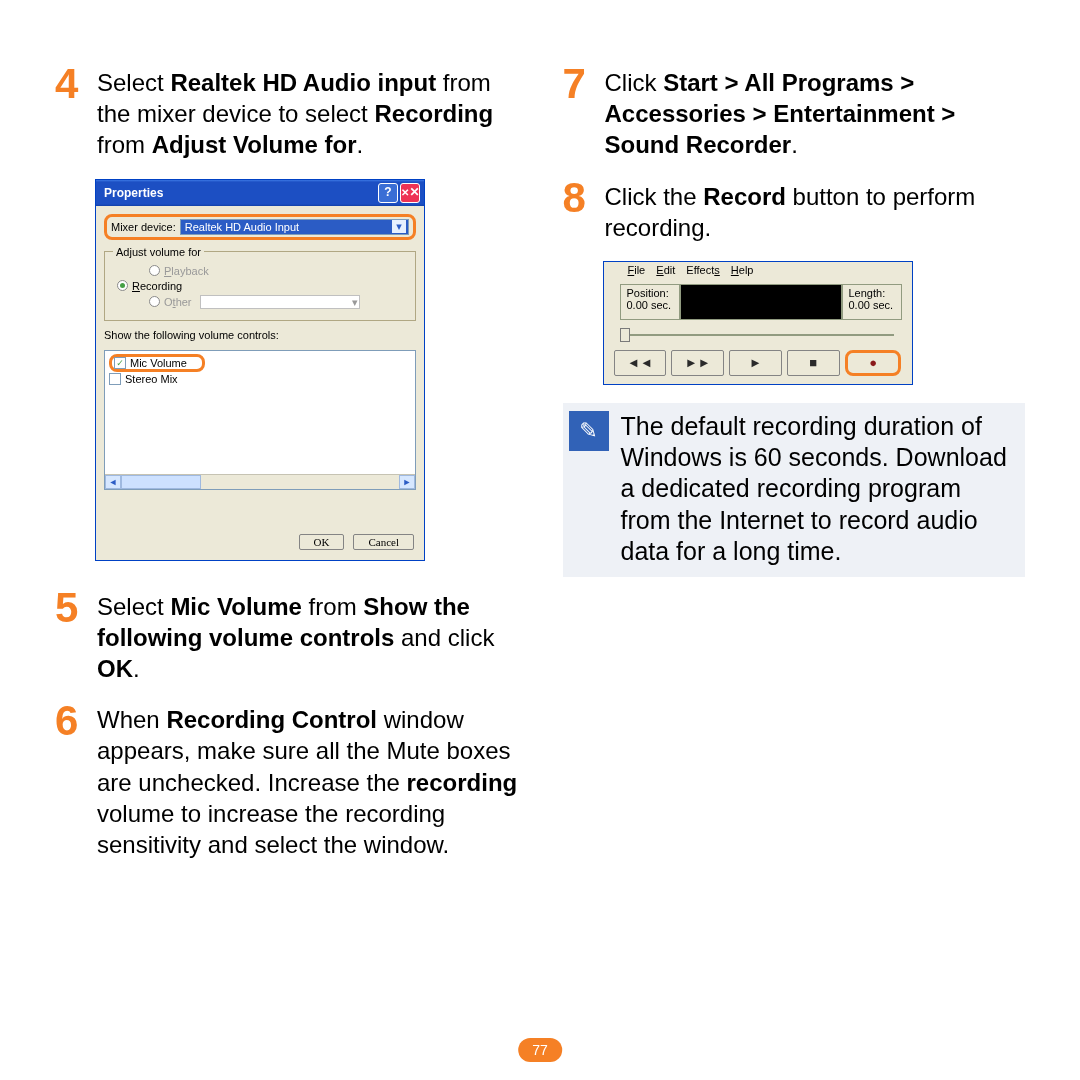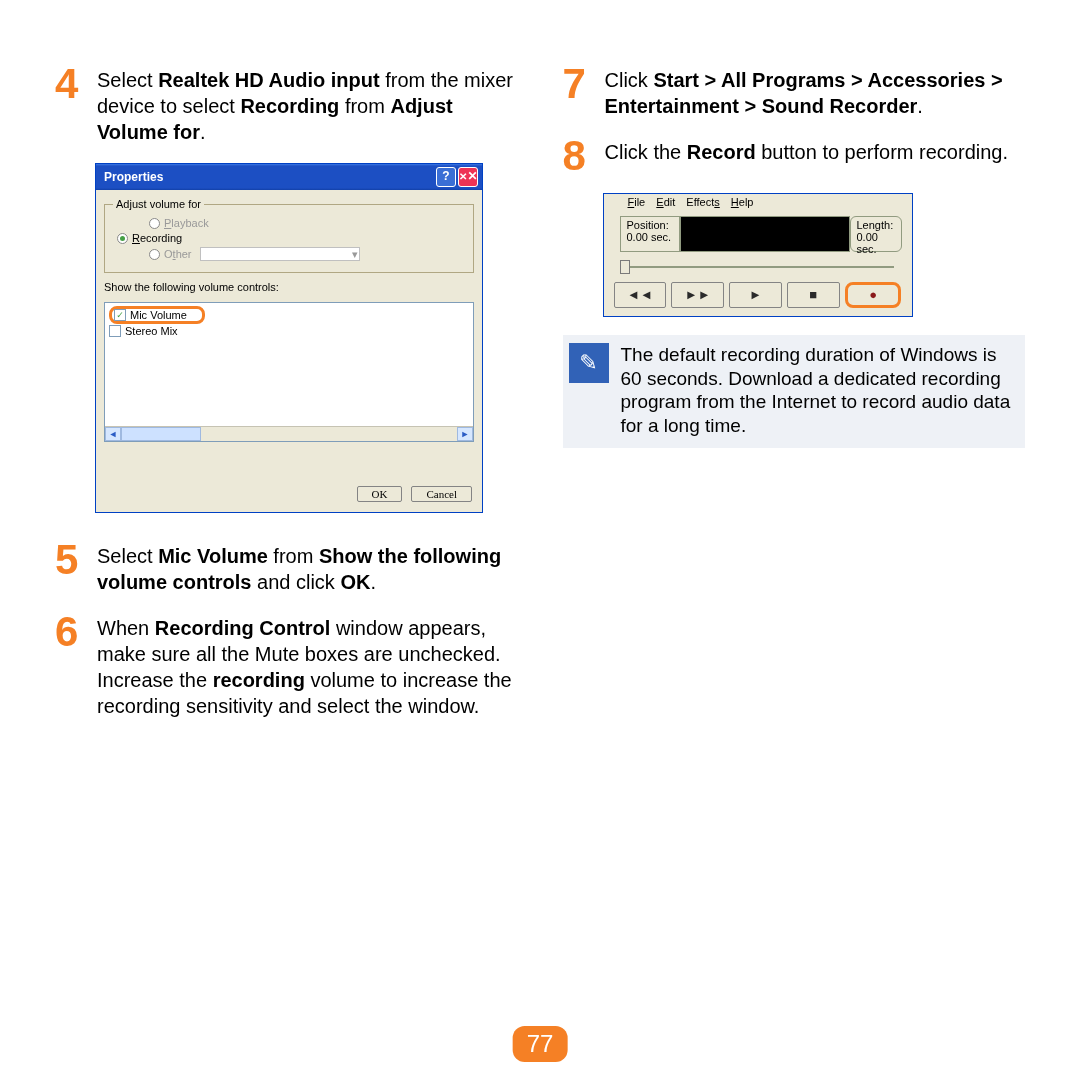--- a/index.html
+++ b/index.html
@@ -16,26 +16,26 @@
   .col { flex: 1; }
   
   .step { display: flex; gap: 12px; margin-bottom: 18px; }
   .step-num {
     font-size: 42px;
     font-weight: bold;
     color: #f58025;
     line-height: 0.9;
     min-width: 30px;
   }
-  .step-text { font-size: 20px; line-height: 1.3; padding-top: 2px; }
+  .step-text { font-size: 24px; line-height: 1.3; padding-top: 2px; }
   .step-text strong { font-weight: bold; }
 
   
   .dlg {
-    width: 388px;
+    width: 330px;
     background: #ece9d8;
     border: 1px solid #0041c4;
     margin: 10px 0 28px 40px;
     font-family: Tahoma, sans-serif;
     font-size: 11px;
     color: #000;
   }
   .dlg .titlebar {
     background: linear-gradient(180deg, #3b77e4 0%, #1c4fc3 8%, #1c4fc3 92%, #1240a8 100%);
     color: #fff;
@@ -101,44 +101,44 @@
   .tbtn.max::before{content:"▢"; font-size:10px;}
   .tbtn.close::before{content:"✕"; font-size:10px;}
   .rec .menubar { padding:2px 24px; background:#ece9d8;}
   .rec .menubar span { margin-right:8px;}
   .rec .menubar span u{text-decoration:underline;}
   .rec .body { padding:6px 10px 8px 10px;}
   .rec .display { display:flex; gap:0; margin-bottom:4px;padding-left:6px;}
   .rec .panel { border:1px solid #919b80; background:#ece9d8; padding:2px 6px; height:36px;}
   .rec .panel.l{width:60px;}
   .rec .panel.c{flex:1;background:#000;}
-  .rec .panel.r{width:52px;border-radius:6px;}
+  .rec .panel.r{width:60px;}
   .rec .slider-area{ height:20px; position:relative; margin:4px 2px 6px 2px;}
   .rec .slider-track{ position:absolute; left:6px; right:6px; top:10px; height:2px; background:#919b80;}
   .rec .slider-thumb{ position:absolute; left:4px; top:4px; width:10px; height:14px; background:#ece9d8; border:1px solid #7a7a7a;}
   .rec .controls { display:flex; gap:5px;}
   .rec .cbtn { flex:1; height:26px; background:#ece9d8; border:1px solid #848484; border-radius:2px; display:flex; align-items:center; justify-content:center; color:#555;}
   .rec .cbtn.record { border:3px solid #f58025; border-radius:8px; }
   .rec .cbtn .glyph { font-size:13px; color:#2a2a2a;}
   .rec .cbtn.record .glyph{ color:#8a1a1a;}
 
   
   .note { display:flex; gap:12px; background:#eef1f6; padding:8px 10px 10px 6px; margin-top:6px;}
   .note-icon { width:40px; height:40px; background:#3162b7; display:flex; align-items:center; justify-content:center; flex-shrink:0;}
   .note-icon span{ color:#fff; font-size:22px;}
-  .note-text { font-size:19px; line-height:1.25;}
+  .note-text { font-size:25px; line-height:1.25;}
 
   .page-num {
     position:absolute;
     left:50%;
     bottom:18px;
     transform:translateX(-50%);
     background:#f58025;
     color:#fff;
-    font-size:24px;
+    font-size:14px;
     padding:4px 14px;
     border-radius:12px;
   }
 </style>
 </head>
 <body>
 
 <div class="columns">
   <div class="col">
 
@@ -150,20 +150,24 @@
     </div>
 
     <div class="dlg">
       <div class="titlebar">
         <span>Properties</span>
         <span class="spacer"></span>
         <span class="tbtn">?</span>
         <span class="tbtn close">✕</span>
       </div>
       <div class="inner">
+        <div class="mixer-row">
+          <span>Mixer device:</span>
+          <div class="mixer-select">Realtek HD Audio Input</div>
+        </div>
         <fieldset class="adj">
           <legend>Adjust volume for</legend>
           <div class="radio-row dis">
               <span class="radio"></span>
               <span><u>P</u>layback</span>
             </div>
           <div class="radio-row">
               <span class="radio sel"></span>
               <span><u>R</u>ecording</span>
             </div>

